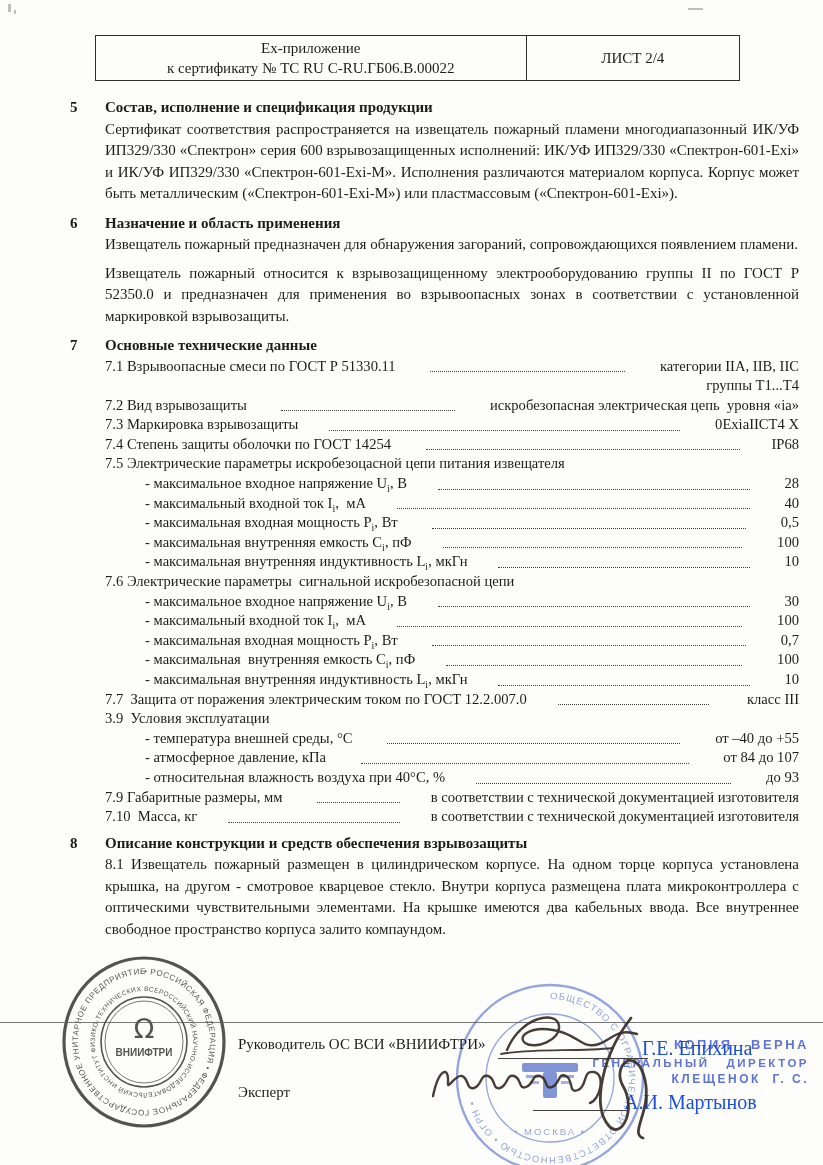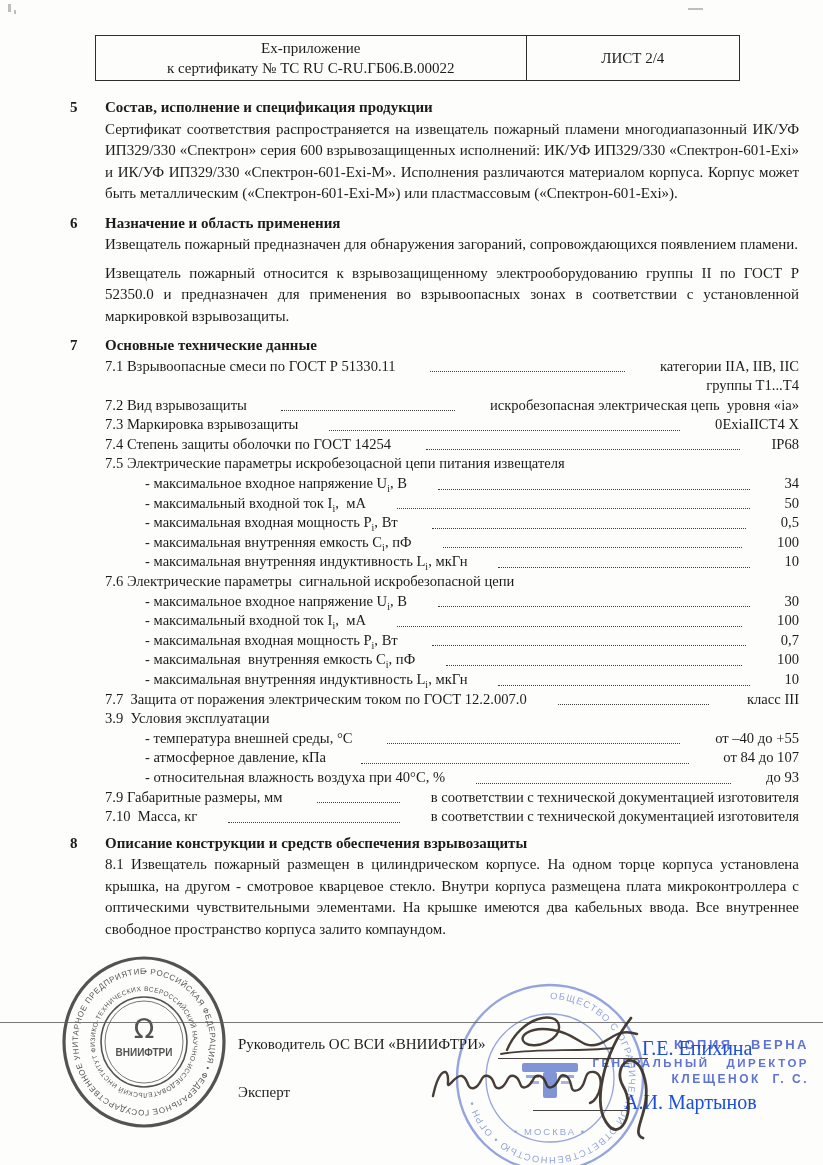--- a/index.html
+++ b/index.html
@@ -103,26 +103,26 @@
           <span class="lbl">7.4 Степень защиты оболочки по ГОСТ 14254 </span>
           <span class="leader"></span>
           <span class="val">IP68</span>
         </div>
         <div class="spec-row head">
           <span class="lbl">7.5 Электрические параметры искробезоцасной цепи питания извещателя</span>
         </div>
         <div class="spec-row sub">
           <span class="lbl">- максимальное входное напряжение U<sub>i</sub>, В</span>
           <span class="leader"></span>
-          <span class="val"> 34</span>
+          <span class="val"> 28</span>
         </div>
         <div class="spec-row sub">
           <span class="lbl">- максимальный входной ток I<sub>i</sub>,  мА</span>
           <span class="leader"></span>
-          <span class="val"> 50</span>
+          <span class="val"> 40</span>
         </div>
         <div class="spec-row sub">
           <span class="lbl">- максимальная входная мощность P<sub>i</sub>, Вт </span>
           <span class="leader"></span>
           <span class="val"> 0,5</span>
         </div>
         <div class="spec-row sub">
           <span class="lbl">- максимальная внутренняя емкость C<sub>i</sub>, пФ</span>
           <span class="leader"></span>
           <span class="val"> 100</span>

